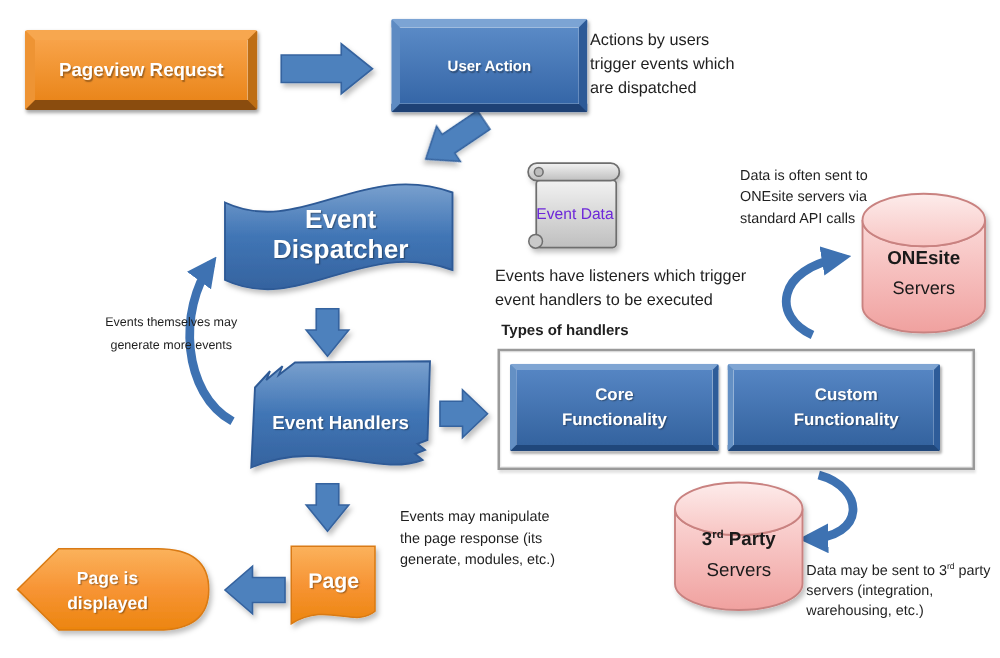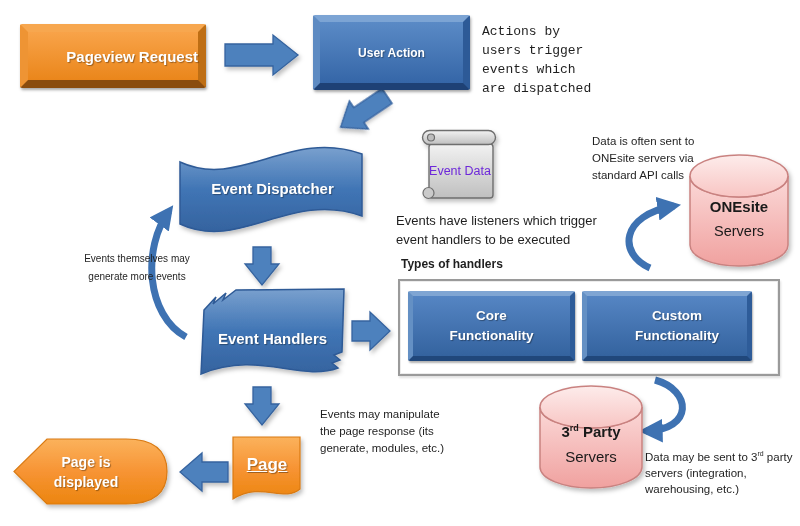--- a/index.html
+++ b/index.html
@@ -4,21 +4,21 @@
 <style>
   html,body{margin:0;padding:0;background:#fff;}
   .stage{position:relative;width:800px;height:526px;background:#ffffff;
          font-family:"Liberation Sans",sans-serif;overflow:hidden;}
   svg.layer{position:absolute;left:0;top:0;}
   .cap{position:absolute;color:#1f1f1f;}
   .box{position:absolute;display:flex;align-items:center;justify-content:center;
        text-align:center;color:#fff;font-weight:700;box-sizing:border-box;border-radius:2px;}
   .box span{text-shadow:1px 1px 1px rgba(0,0,0,.35);}
   .bevel-orange{border:8px solid;border-color:#F7A74F #BE6E14 #8A4C0E #EE9434;
-       background:linear-gradient(180deg,#F8A349,#EA861B);box-shadow:1px 2px 3px rgba(0,0,0,.35);justify-content:flex-end;}
+       background:linear-gradient(180deg,#F8A349,#EA861B);box-shadow:1px 2px 3px rgba(0,0,0,.35);}
   .bevel-blue-lg{border:7px solid;border-color:#7CA4D4 #2D5A97 #1E4175 #5E8BC2;
        background:linear-gradient(180deg,#5A8AC6,#3566A7);box-shadow:1px 2px 3px rgba(0,0,0,.35);}
   .bevel-blue-sm{border:5px solid;border-color:#7FA5D3 #2E5C99 #20477B #6490C4;
        background:linear-gradient(180deg,#5585C3,#34639F);box-shadow:1px 2px 2px rgba(0,0,0,.3);}
   .group-box{position:absolute;box-sizing:border-box;border:2px solid #9A9A9A;background:#fff;
        box-shadow:inset 0 0 0 1px #ECECEC,1px 2px 2px rgba(0,0,0,.12);}
   .lbl{position:absolute;display:flex;flex-direction:column;align-items:center;justify-content:center;
        text-align:center;color:#fff;font-weight:700;pointer-events:none;}
   .lbl.white span{text-shadow:1px 1px 1px rgba(0,0,0,.35);}
   .lbl.dark{color:#1a1a1a;font-weight:400;}
@@ -121,21 +121,21 @@
   <div class="group-box" style="left:398px;top:279px;width:382px;height:97px;"></div>
 
   <div class="box bevel-blue-sm" style="left:408px;top:291px;width:167px;height:70px;font-size:13.5px;line-height:1.5;">
     <span style="width:112px;">Core Functionality</span>
   </div>
 
   <div class="box bevel-blue-sm" style="left:582px;top:291px;width:170px;height:70px;font-size:13.5px;line-height:1.5;padding-left:20px;">
     <span style="width:120px;">Custom Functionality</span>
   </div>
 
-  <div class="lbl white" style="left:190px;top:176px;width:165px;height:24px;font-size:15px;">
+  <div class="lbl white" style="left:190px;top:176px;width:165px;height:24px;font-size:21px;">
     <span>Event Dispatcher</span>
   </div>
 
   <div class="lbl dark" style="left:427px;top:149px;width:66px;height:44px;font-size:12.5px;line-height:21px;color:#6d28d9;">
     <span>Event Data</span>
   </div>
 
   <div class="lbl white" style="left:205px;top:326px;width:135px;height:24px;font-size:15px;">
     <span>Event Handlers</span>
   </div>
@@ -143,29 +143,29 @@
   <div class="lbl dark" style="left:693px;top:194px;width:92px;height:50px;font-size:14.5px;line-height:24px;">
     <span style="font-weight:700;font-size:15px;">ONEsite</span>
     <span>Servers</span>
   </div>
 
   <div class="lbl dark" style="left:543px;top:419px;width:96px;height:50px;font-size:15px;line-height:25px;">
     <span style="font-weight:700;"><span>3</span><sup>rd</sup><span> Party</span></span>
     <span>Servers</span>
   </div>
 
-  <div class="lbl white" style="left:235px;top:449px;width:64px;height:32px;font-size:17px;text-decoration:underline;">
+  <div class="lbl white" style="left:235px;top:449px;width:64px;height:32px;font-size:17px;">
     <span>Page</span>
   </div>
 
   <div class="lbl white" style="left:22px;top:450px;width:128px;height:44px;font-size:14px;line-height:20px;">
     <span style="width:88px;">Page is displayed</span>
   </div>
 
-  <div class="cap" style="left:482px;top:22px;width:122px;font-size:13px;line-height:19px;font-family:Liberation Mono, monospace;">Actions by users trigger events which are dispatched</div>
+  <div class="cap" style="left:472px;top:22px;width:122px;font-size:13px;line-height:19px;">Actions by users trigger events which are dispatched</div>
 
   <div class="cap" style="left:592px;top:133px;width:118px;font-size:11.5px;line-height:17px;">Data is often sent to ONEsite servers via standard API calls</div>
 
   <div class="cap" style="left:396px;top:211px;width:228px;font-size:13px;line-height:19px;">Events have listeners which trigger event handlers to be executed</div>
 
   <div class="cap" style="left:81px;top:250px;width:112px;font-size:10px;line-height:17.5px;text-align:center;">Events themselves may generate more events</div>
 
   <div class="cap" style="left:401px;top:257px;font-size:12px;font-weight:700;">Types of handlers</div>
 
   <div class="cap" style="left:320px;top:406px;width:132px;font-size:11.5px;line-height:17px;">Events may manipulate the page response (its generate, modules, etc.)</div>

